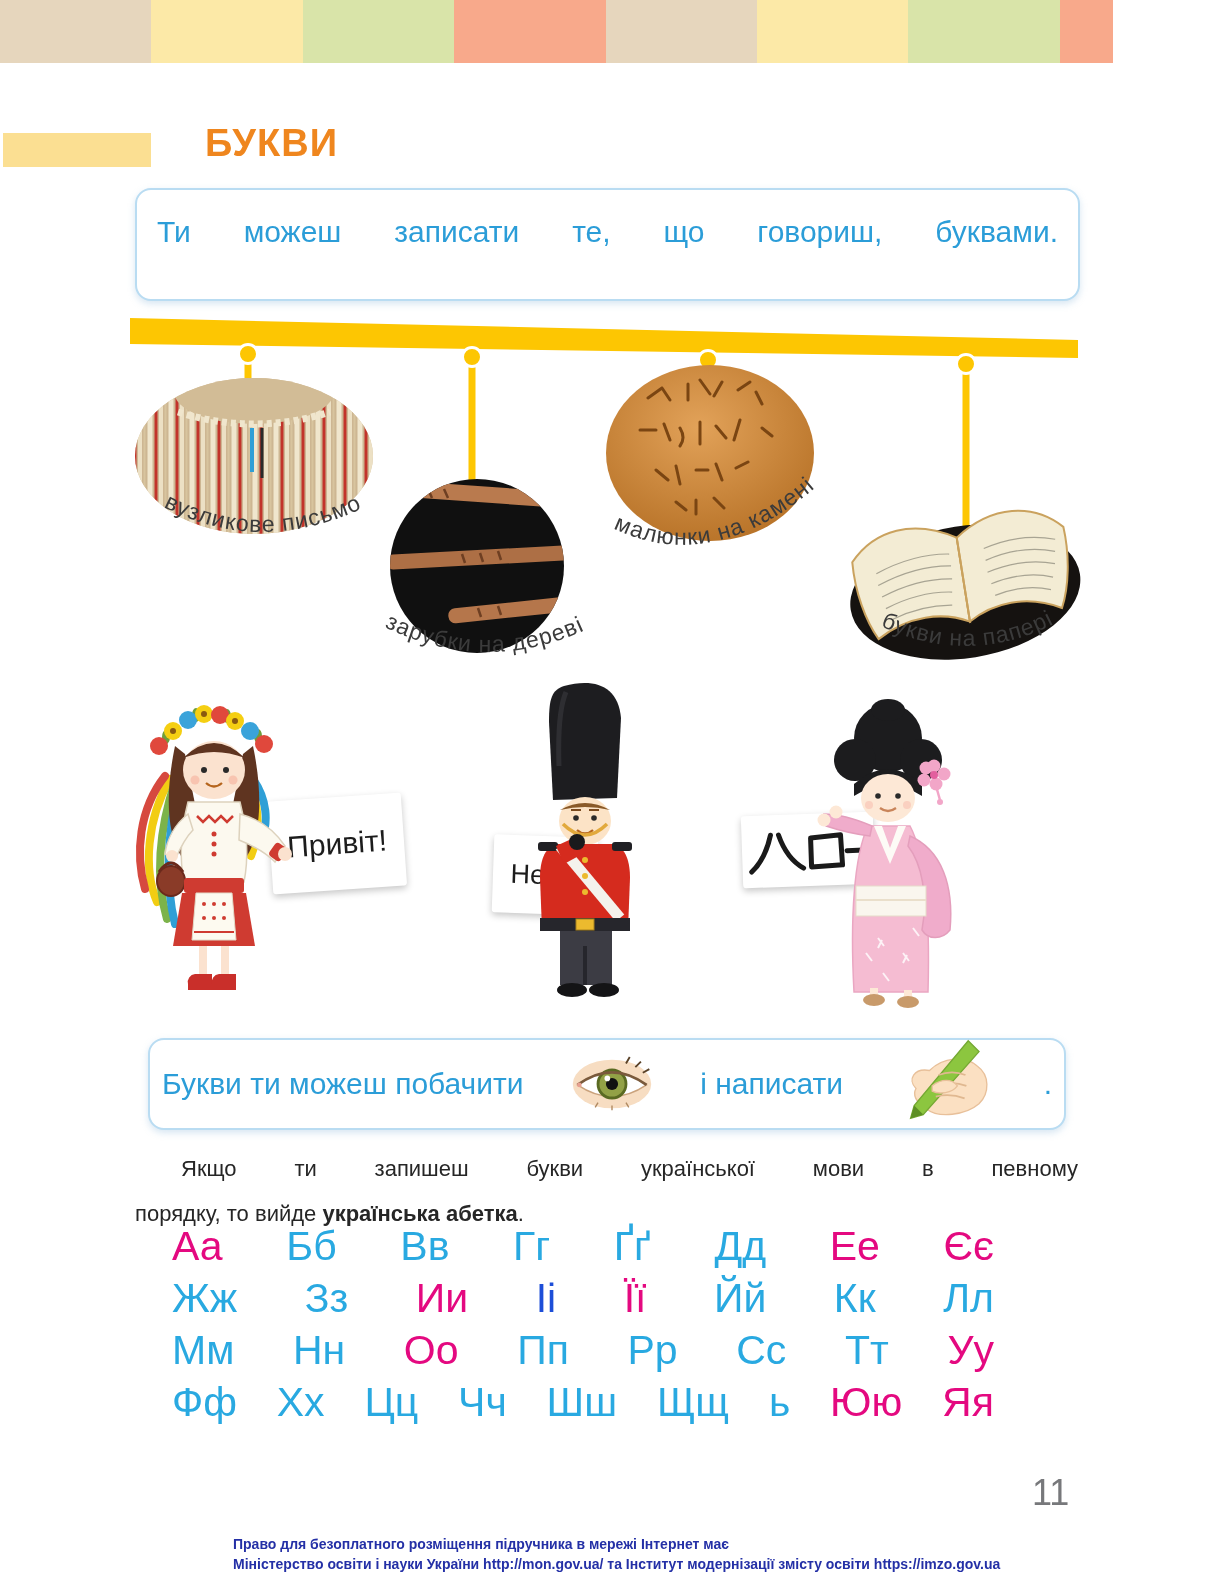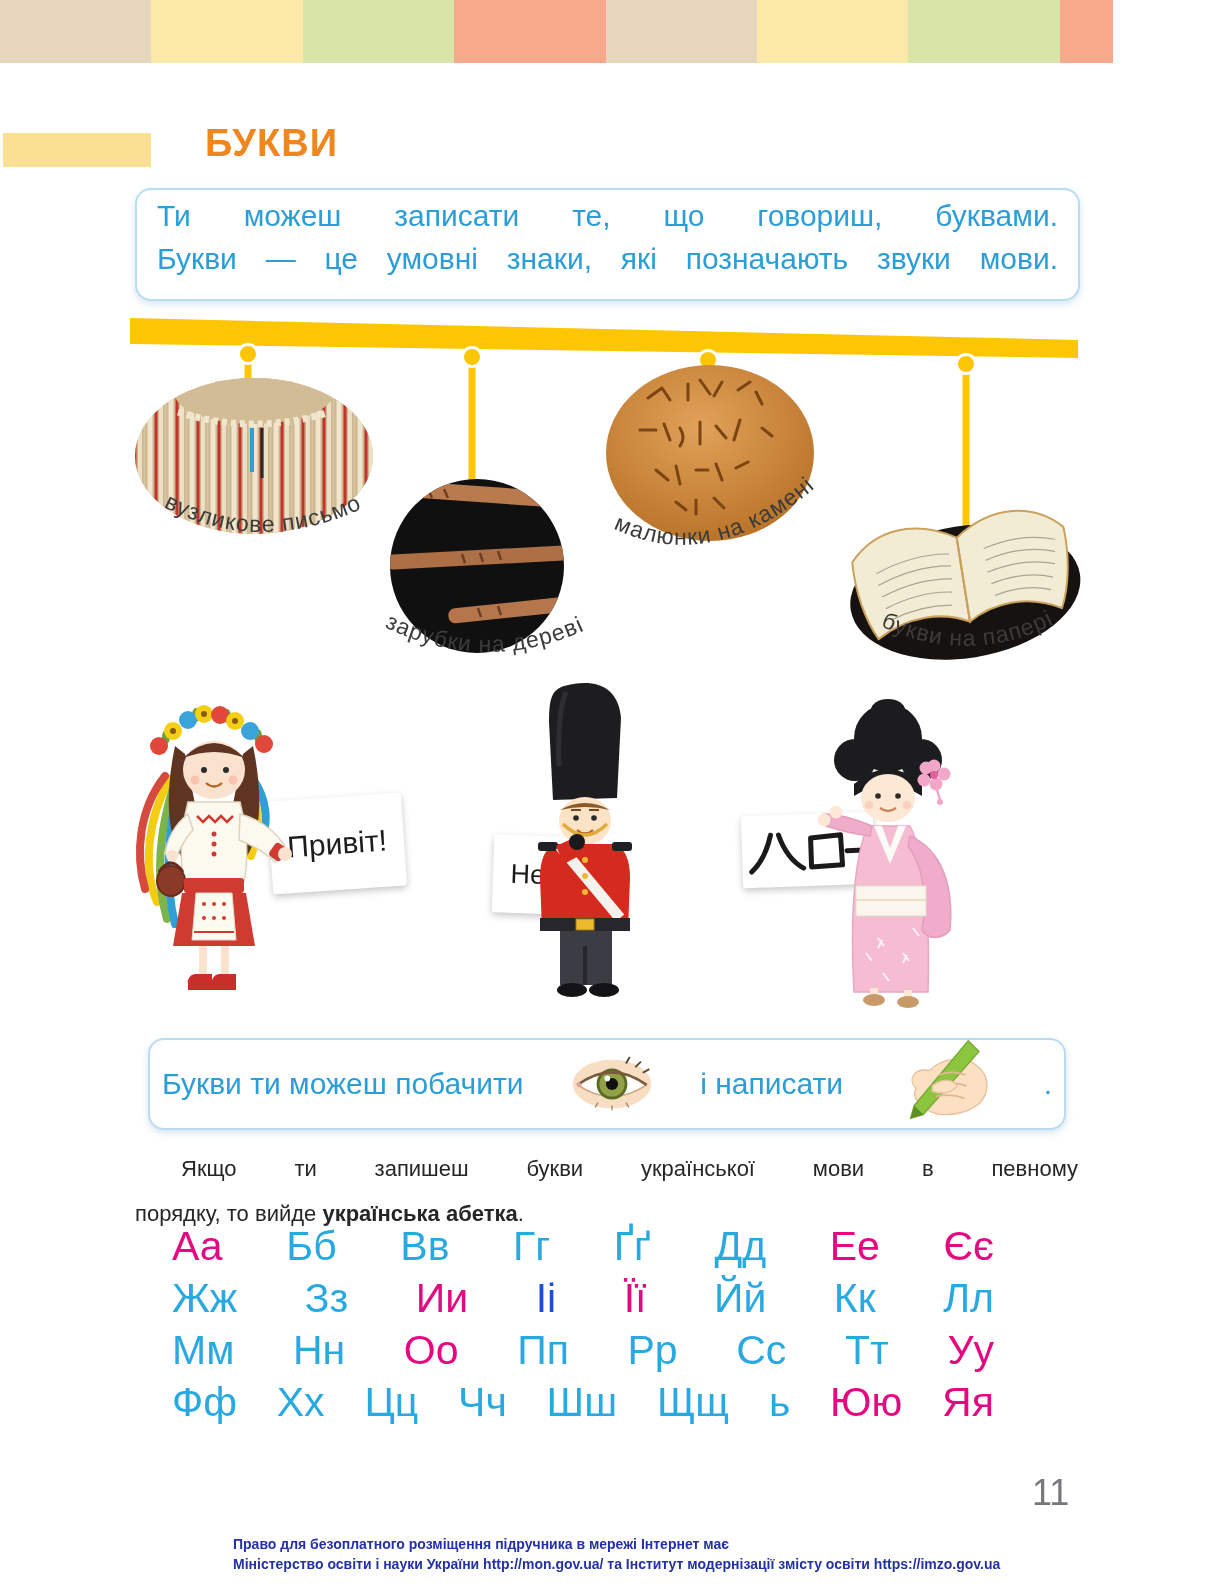--- a/index.html
+++ b/index.html
@@ -13,21 +13,21 @@
   .st3 { background:#d9e4a9; } .st4 { background:#f8a98b; }
 
   
   .title-band { position:absolute; left:3px; top:133px; width:148px; height:34px; background:#fbdf92; }
   .title { position:absolute; left:205px; top:122px; margin:0; font-size:38px; font-weight:bold;
            color:#ef861e; letter-spacing:1px; }
 
   
   .info-box { position:absolute; background:#fff; border:2px solid #b9dcf2; border-radius:16px;
               box-shadow:0 3px 7px rgba(150,190,220,.38); color:#2b9dd8; box-sizing:border-box; }
-  .box1 { left:135px; top:188px; width:945px; height:113px; padding:4px 20px; font-size:30px; line-height:43px; }
+  .box1 { left:135px; top:188px; width:945px; height:113px; padding:20px 20px; font-size:30px; line-height:43px; }
   .jline { text-align:justify; text-align-last:justify; }
   .box2 { left:148px; top:1038px; width:918px; height:92px; display:flex; align-items:center;
           justify-content:space-between; padding:0 12px; font-size:30px; }
 
   .timeline { position:absolute; left:0; top:300px; }
   .tl-label { font-size:23px; fill:#3b3b3b; letter-spacing:1px; }
 
   
   .child { position:absolute; }
   .girl-ua { left:115px; top:684px; }
@@ -67,21 +67,20 @@
     <span class="st2"></span>
     <span class="st3"></span>
     <span class="st4"></span>
   </div>
 
   <div class="title-band"></div>
   <h1 class="title">БУКВИ</h1>
 
   <div class="info-box box1">
     <div class="jline">Ти можеш записати те, що говориш, буквами.</div>
-    <div class="jline">Букви — це умовні знаки, які позначають звуки мови.</div>
   </div>
 
   <svg class="timeline" width="1211" height="400" viewBox="0 300 1211 400">
     <defs>
       <clipPath id="clipQ">
           <ellipse cx="254" cy="456" rx="119" ry="78"></ellipse>
         </clipPath>
       <clipPath id="clipS">
           <circle cx="477" cy="566" r="87"></circle>
         </clipPath>

